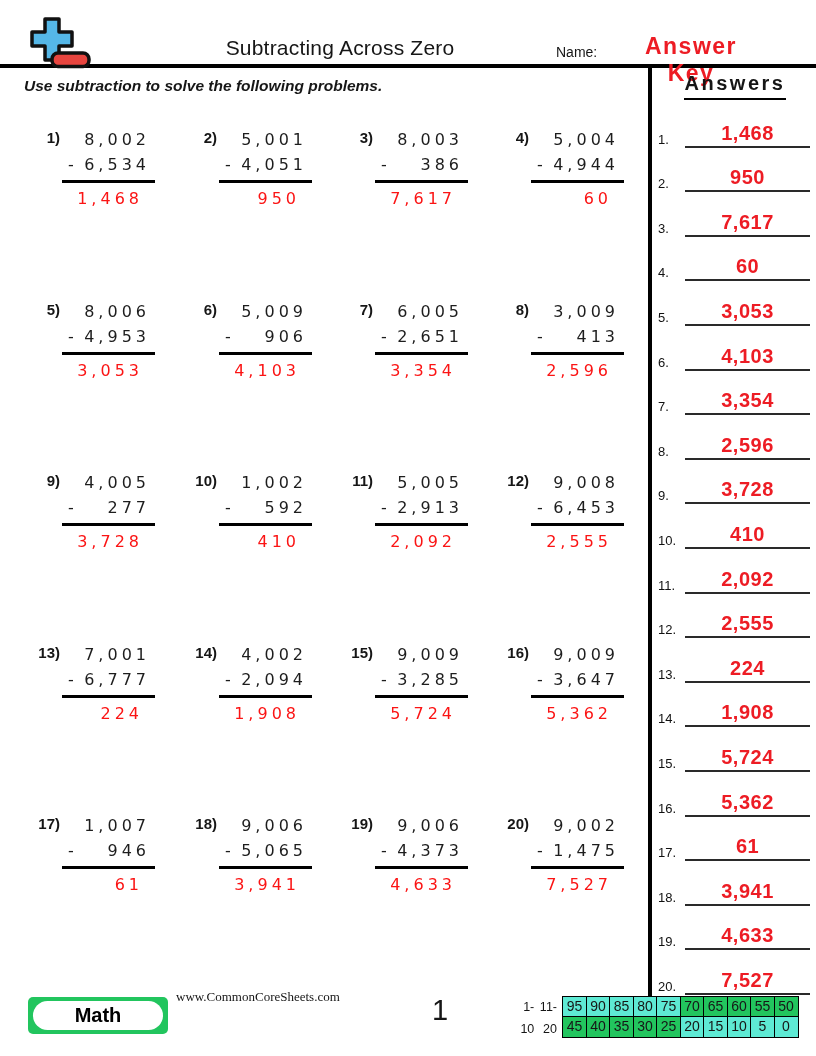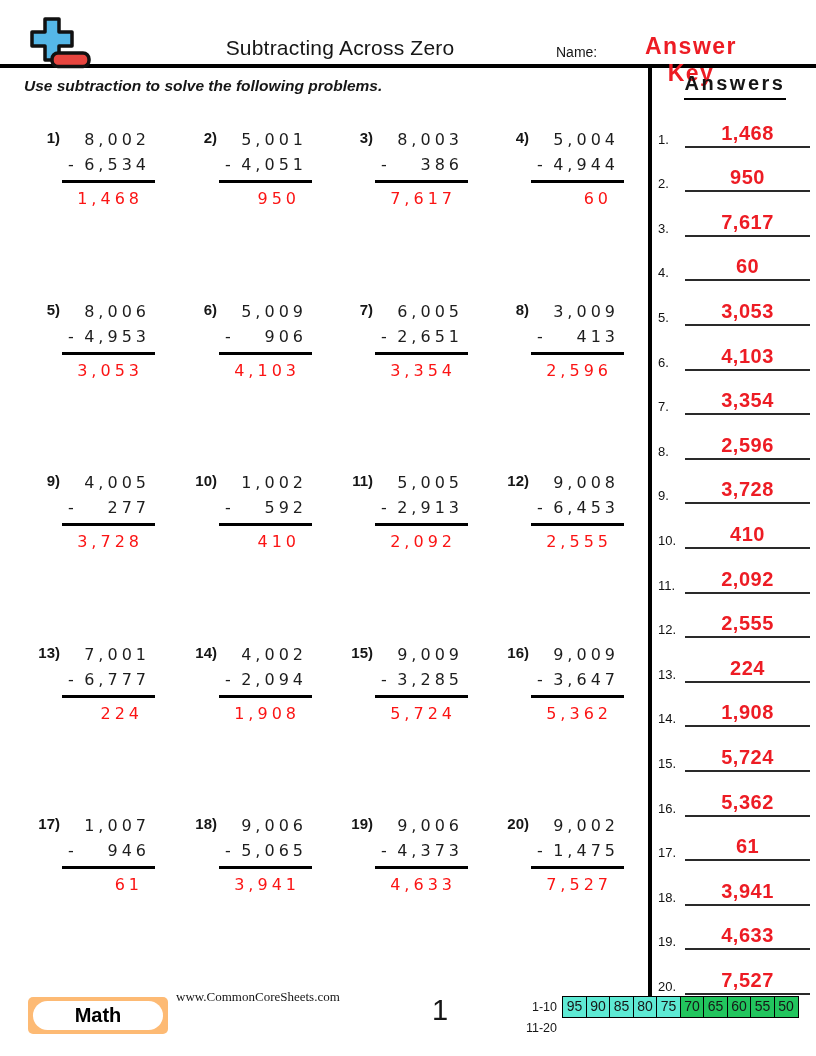--- a/index.html
+++ b/index.html
@@ -39,28 +39,28 @@
   .answers-list { position:absolute; left:658px; top:103px; width:152px; height:892px;
                   display:flex; flex-direction:column; }
   .ans-item { flex:1; display:flex; align-items:flex-end; }
   .ans-num { width:27px; font-size:13px; color:#111; padding-bottom:1px; }
   .ans-line { flex:1; border-bottom:2px solid #2a2a2a; text-align:center; }
   .ans-val { display:inline-block; color:#ed1c24; font-weight:bold; font-size:20px;
              letter-spacing:0.5px; line-height:1; padding-bottom:3px; }
 
   
   .math-badge { position:absolute; left:28px; top:997px; width:140px; height:37px;
-                background:#fdba74; border-radius:5px; }
+                background:#22c55e; border-radius:5px; }
   .math-pill { position:absolute; left:5px; right:5px; top:4px; bottom:4px; background:#fff;
                border-radius:15px; display:flex; align-items:center; justify-content:center;
                font-size:20px; font-weight:bold; color:#000; }
   .site-url { position:absolute; left:176px; top:989px; font-size:13px;font-family:Liberation Serif, serif; }
   .page-num { position:absolute; left:400px; top:994px; width:80px; text-align:center; font-size:29px; }
   .score { position:absolute; left:520px; top:996px; display:flex; }
-  .score-labels { width:42px; display:flex; flex-direction:column; }
+  .score-labels { width:42px; display:flex; flex-direction:row; }
   .score-labels div { height:21px; line-height:22px; text-align:right; padding-right:5px; font-size:12.5px; }
   .score-rows { display:flex; flex-direction:column; }
   .score-row { display:flex; }
   .score-row + .score-row { margin-top:-1.5px; }
   .score-cell { width:25px; height:21.5px; line-height:19.5px; box-sizing:border-box;
                 border:1.5px solid #000; text-align:center; font-size:14px; background:#5eead4; }
   .score-cell + .score-cell { margin-left:-1.5px; }
   .score-cell.hl { background:#22c55e; }
 </style>
 </head>
@@ -502,15 +502,27 @@
           <div class="score-cell">90</div>
           <div class="score-cell">85</div>
           <div class="score-cell">80</div>
           <div class="score-cell">75</div>
           <div class="score-cell hl">70</div>
           <div class="score-cell hl">65</div>
           <div class="score-cell hl">60</div>
           <div class="score-cell hl">55</div>
           <div class="score-cell hl">50</div>
         </div>
+      <div class="score-row">
+          <div class="score-cell hl">45</div>
+          <div class="score-cell hl">40</div>
+          <div class="score-cell hl">35</div>
+          <div class="score-cell hl">30</div>
+          <div class="score-cell hl">25</div>
+          <div class="score-cell">20</div>
+          <div class="score-cell">15</div>
+          <div class="score-cell">10</div>
+          <div class="score-cell">5</div>
+          <div class="score-cell">0</div>
+        </div>
     </div>
   </div>
 </div>
 
 </body></html>

